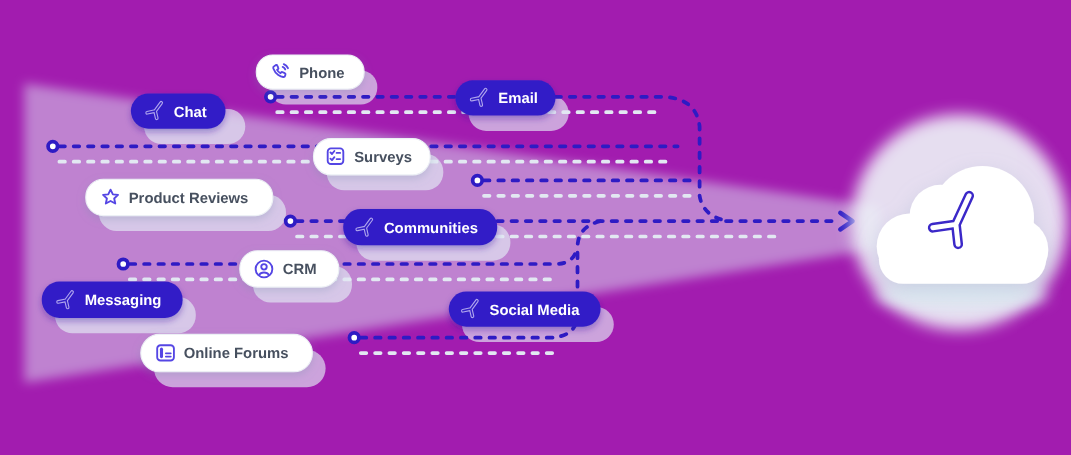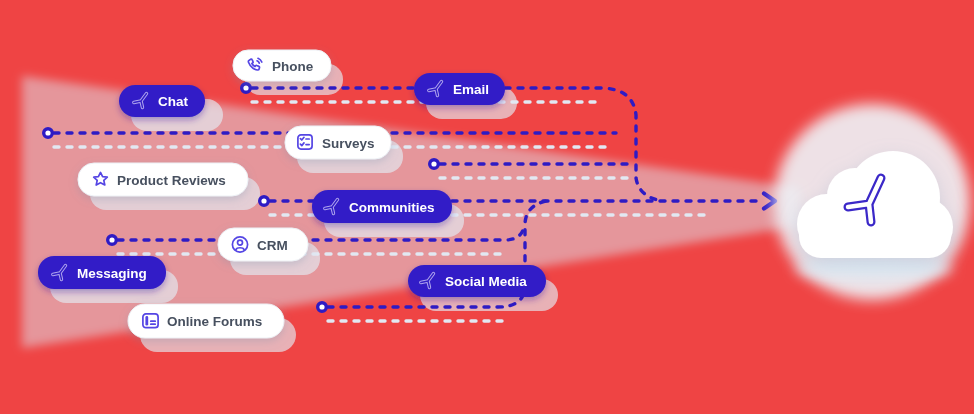--- a/index.html
+++ b/index.html
@@ -1,16 +1,16 @@
 <!DOCTYPE html>
 <html><head>
 <meta charset="utf-8">
 <style>
   html,body{margin:0;padding:0;background:#ffffff;}
-  .stage{position:relative;width:974px;height:414px;background:#ef4444;overflow:hidden;
+  .stage{position:relative;width:974px;height:414px;background:#a21caf;overflow:hidden;
          font-family:"Liberation Sans",sans-serif;}
   svg text{font-family:"Liberation Sans","DejaVu Sans",sans-serif;font-weight:bold;}
   .pill-label-dark{fill:#ffffff;font-size:13.5px;}
   .pill-label-light{fill:#47505F;font-size:13.5px;}
 </style>
 </head>
 <body>
 
 <div class="stage">
 <svg width="974" height="414" viewBox="0 0 974 414">

